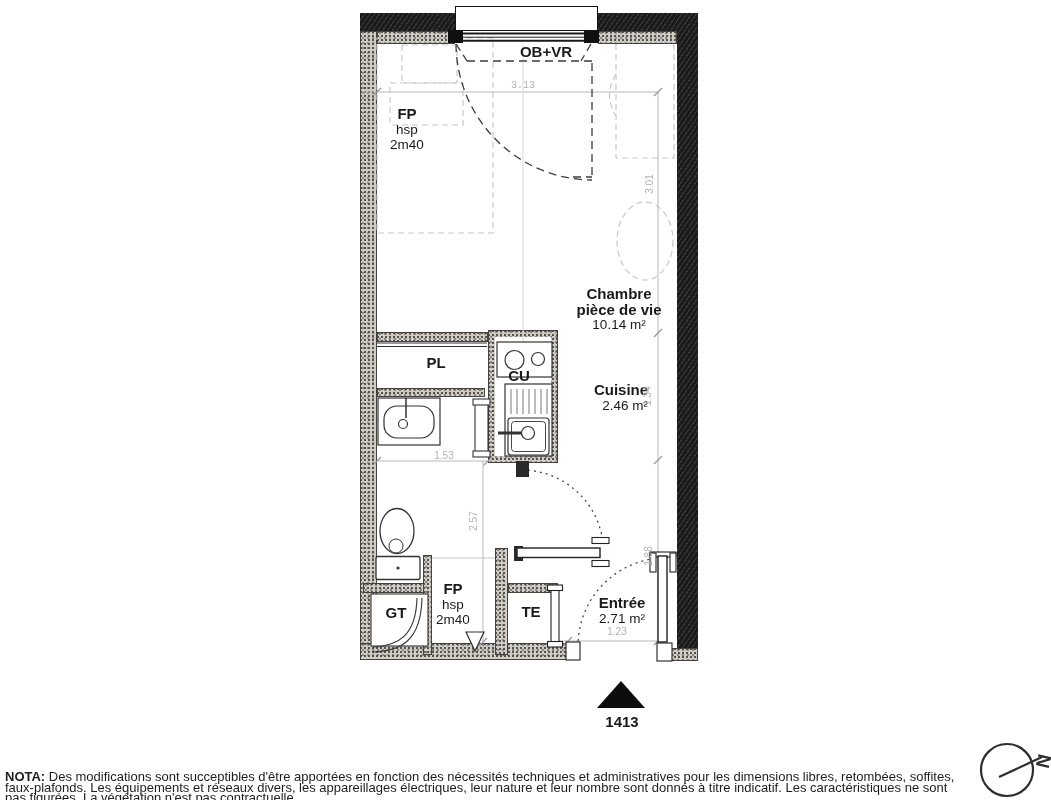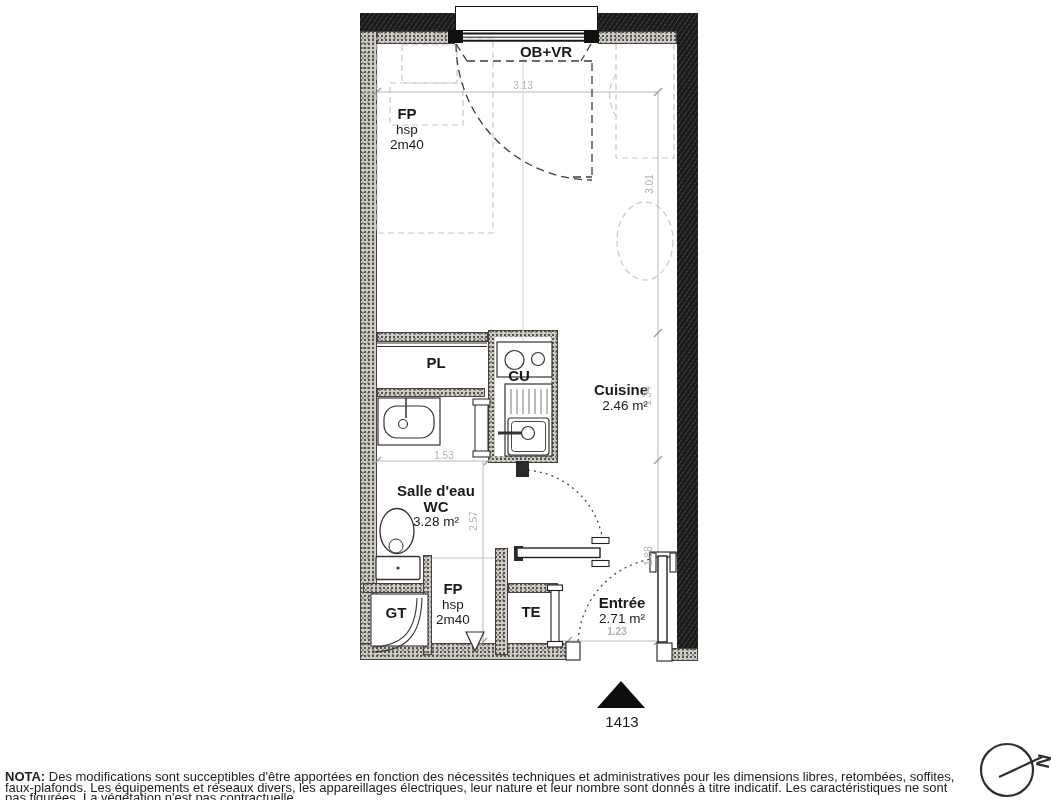--- a/index.html
+++ b/index.html
@@ -19,21 +19,21 @@
   .lbl{position:absolute;white-space:nowrap;transform:translateX(-50%);text-align:center;line-height:15.5px;}
   .room{font-size:15px;font-weight:bold;}
   .area{font-size:13.5px;font-weight:normal;}
   .code{font-size:15px;font-weight:bold;}
   .small{font-size:13.5px;font-weight:normal;}
   .dim{position:absolute;font-size:10px;color:#b2b2b2;white-space:nowrap;transform:translate(-50%,-50%);}
   .dimv{transform:translate(-50%,-50%) rotate(-90deg);}
   .sill{position:absolute;background:#fff;border:1.5px solid #111;box-sizing:border-box;}
   #north-letter{position:absolute;font-size:19px;font-weight:bold;color:#2e2e2e;
     transform:translate(-50%,-50%) rotate(103deg);}
-  #lot-number{position:absolute;font-size:15px;font-weight:normal;transform:translateX(-50%);}
+  #lot-number{position:absolute;font-size:15px;font-weight:bold;transform:translateX(-50%);}
   #nota{position:absolute;left:5px;top:772px;width:952px;font-size:13px;line-height:10.6px;color:#1d1d1d;}
   #nota .nota-label{font-weight:bold;}
   svg{position:absolute;left:0;top:0;}
 </style>
 </head>
 <body>
 
 <div id="canvas">
 
   <div class="darkwall" style="left:360px;top:13px;width:338px;height:18px;"></div>
@@ -195,54 +195,54 @@
   </svg>
 
   <div class="lbl code" style="left:546px;top:44px;">OB+VR</div>
 
   <div class="lbl" style="left:407px;top:106px;">
     <div class="code">FP</div>
     <div class="small">hsp</div>
     <div class="small">2m40</div>
   </div>
 
+  <div class="lbl" style="left:619px;top:286px;">
+    <div class="room">Chambre</div>
+    <div class="room">pièce de vie</div>
+    <div class="area">10.14 m²</div>
+  </div>
 
   <div class="lbl" style="left:621px;top:382px;text-align:right;">
     <div class="room">Cuisine</div>
     <div class="area">2.46 m²</div>
   </div>
 
-  <div class="lbl" style="left:436px;top:483px;">
-    <div class="room">Salle d'eau</div>
-    <div class="room">WC</div>
-    <div class="area">3.28 m²</div>
-  </div>
 
   <div class="lbl" style="left:622px;top:595px;">
     <div class="room">Entrée</div>
     <div class="area">2.71 m²</div>
   </div>
 
   <div class="lbl" style="left:453px;top:581px;">
     <div class="code">FP</div>
     <div class="small">hsp</div>
     <div class="small">2m40</div>
   </div>
 
   <div class="lbl code" style="left:436px;top:355px;">PL</div>
   <div class="lbl code" style="left:519px;top:368px;">CU</div>
   <div class="lbl code" style="left:396px;top:605px;">GT</div>
   <div class="lbl code" style="left:531px;top:604px;">TE</div>
 
-  <div class="dim" style="left:523px;top:85px;">3.13</div>
+  <div class="dim" style="left:523px;top:85px;font-family:Liberation Mono, monospace;">3.13</div>
   <div class="dim dimv" style="left:649px;top:184px;">3.01</div>
   <div class="dim dimv" style="left:647px;top:396px;">1.34</div>
   <div class="dim dimv" style="left:648px;top:556px;">1.88</div>
   <div class="dim" style="left:444px;top:455px;">1.53</div>
   <div class="dim dimv" style="left:473px;top:521px;">2.57</div>
-  <div class="dim" style="left:617px;top:631px;font-weight:bold;">1.23</div>
+  <div class="dim" style="left:617px;top:631px;">1.23</div>
 
   <div id="lot-number" style="left:622px;top:713px;">1413</div>
   <div id="north-letter" style="left:1043px;top:761px;">N</div>
 
   <div id="nota"><span class="nota-label">NOTA:</span><span> Des modifications sont succeptibles d'être apportées en fonction des nécessités techniques et administratives pour les dimensions libres, retombées, soffites, faux-plafonds. Les équipements et réseaux divers, les appareillages électriques, leur nature et leur nombre sont donnés à titre indicatif. Les caractéristiques ne sont pas figurées. La végétation n'est pas contractuelle.</span></div>
 
 </div>
 
 </body></html>

